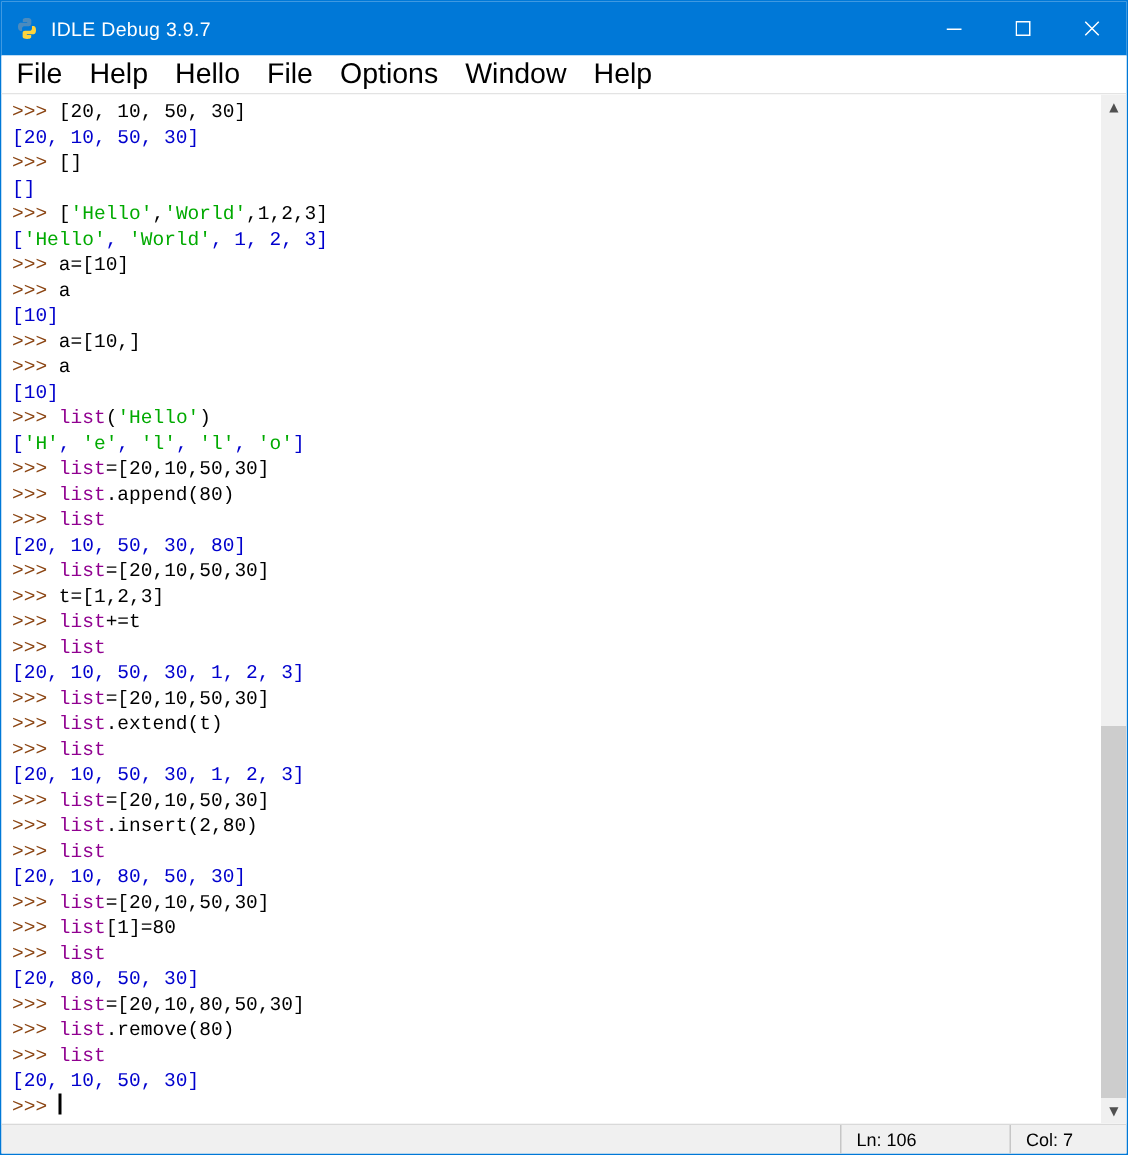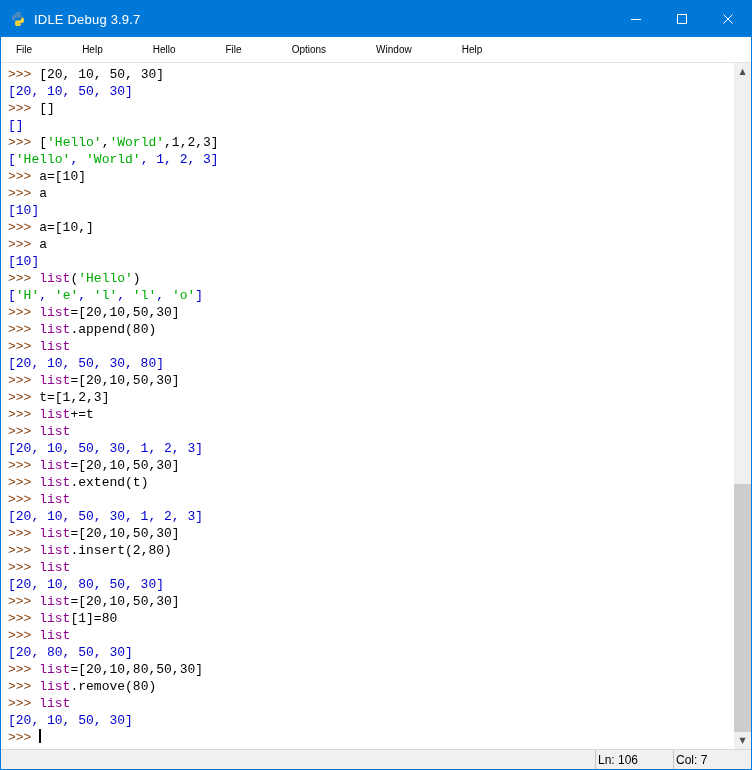--- a/index.html
+++ b/index.html
@@ -9,39 +9,39 @@
   .window { width:752px; height:770px; border:1px solid #0078d7; display:flex; flex-direction:column; background:#fff; }
 
   
   .titlebar { flex:0 0 36px; background:#0078d7; display:flex; align-items:center; color:#fff; }
   .app-icon { width:16px; height:16px; margin:0 8px 0 9px; display:inline-flex; flex:0 0 16px; }
   .title { font-size:13px; letter-spacing:0.2px; }
   .win-controls { margin-left:auto; display:flex; height:100%; }
   .win-btn { width:46px; height:100%; display:flex; align-items:center; justify-content:center; cursor:default; }
 
   
-  .menubar { flex:0 0 26px; background:#fff; display:flex; align-items:center; padding-left:6px; border-bottom:1px solid #e3e3e3; font-size:10px; color:#000;gap:32px; }
+  .menubar { flex:0 0 26px; background:#fff; display:flex; align-items:center; padding-left:1px; border-bottom:1px solid #e3e3e3; font-size:19px; color:#000; }
   .menu-item { padding:0 9px; line-height:25px; }
 
   
   .content { flex:1 1 auto; position:relative; background:#fff; overflow:hidden; }
   .shell-text { position:absolute; left:0; top:0; right:17px; bottom:0; padding:3px 0 0 7px;
     font-family:"Liberation Mono","DejaVu Sans Mono",monospace; font-size:13px; line-height:17px; white-space:pre; }
   .shell-line { height:17px; }
   .cursor { display:inline-block; width:2px; height:14px; background:#000; vertical-align:-2px; }
 
   
   .scrollbar { position:absolute; top:0; right:0; bottom:0; width:17px; background:#f0f0f0; display:flex; flex-direction:column; }
   .sb-arrow { flex:0 0 17px; display:flex; align-items:center; justify-content:center; color:#505050; font-size:8px; line-height:8px; font-family:"DejaVu Sans",sans-serif; }
   .sb-track { flex:1 1 auto; position:relative; }
   .sb-thumb { position:absolute; left:0; right:0; bottom:0; height:38%; background:#cdcdcd; }
 
   
   .statusbar { flex:0 0 20px; background:#f0f0f0; border-top:1px solid #d9d9d9; display:flex; justify-content:flex-end; align-items:stretch; font-size:12px; color:#000; }
-  .status-cell { width:78px; display:flex; align-items:center; padding-left:2px; border-left:1px solid #c6c6c6; }
+  .status-cell { width:78px; display:flex; align-items:center; padding-left:10px; border-left:1px solid #c6c6c6;margin-left:35px; }
 </style>
 </head>
 <body>
 
 <div class="window" style="border-color: rgb(0, 120, 215);">
 
   <div class="titlebar" style="background: rgb(0, 120, 215); color: rgb(255, 255, 255);">
     <span class="app-icon">
       <svg width="16" height="16" viewBox="0 0 16 16">
         <path d="M7.9 1C5 1 5.2 2.3 5.2 2.3v1.4h2.9v.4H3.9S2 3.9 2 6.8s1.7 2.8 1.7 2.8h1V8.2s-.1-1.7 1.7-1.7h2.9s1.6 0 1.6-1.6V2.6S11.2 1 7.9 1z" fill="#4b8bbe"></path>

